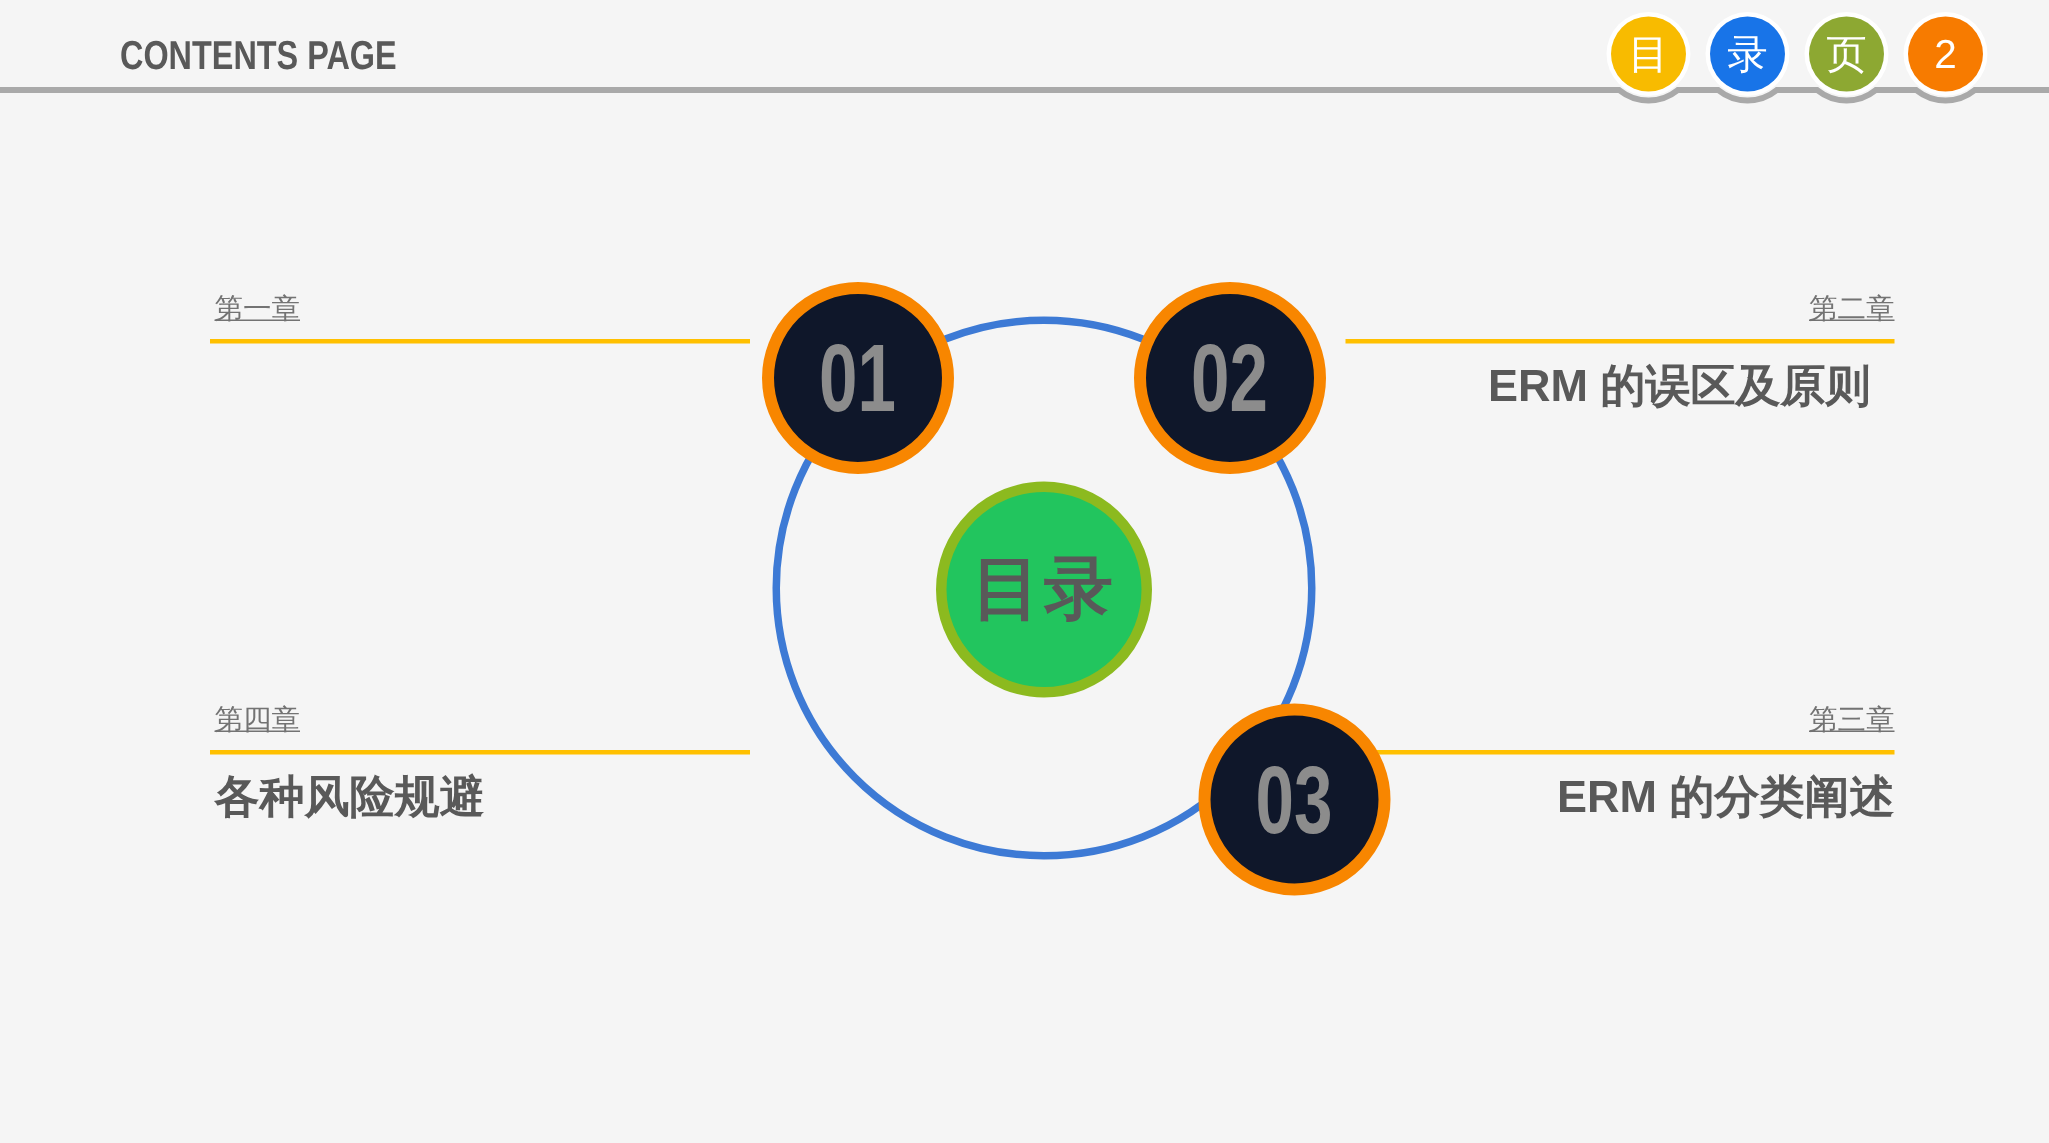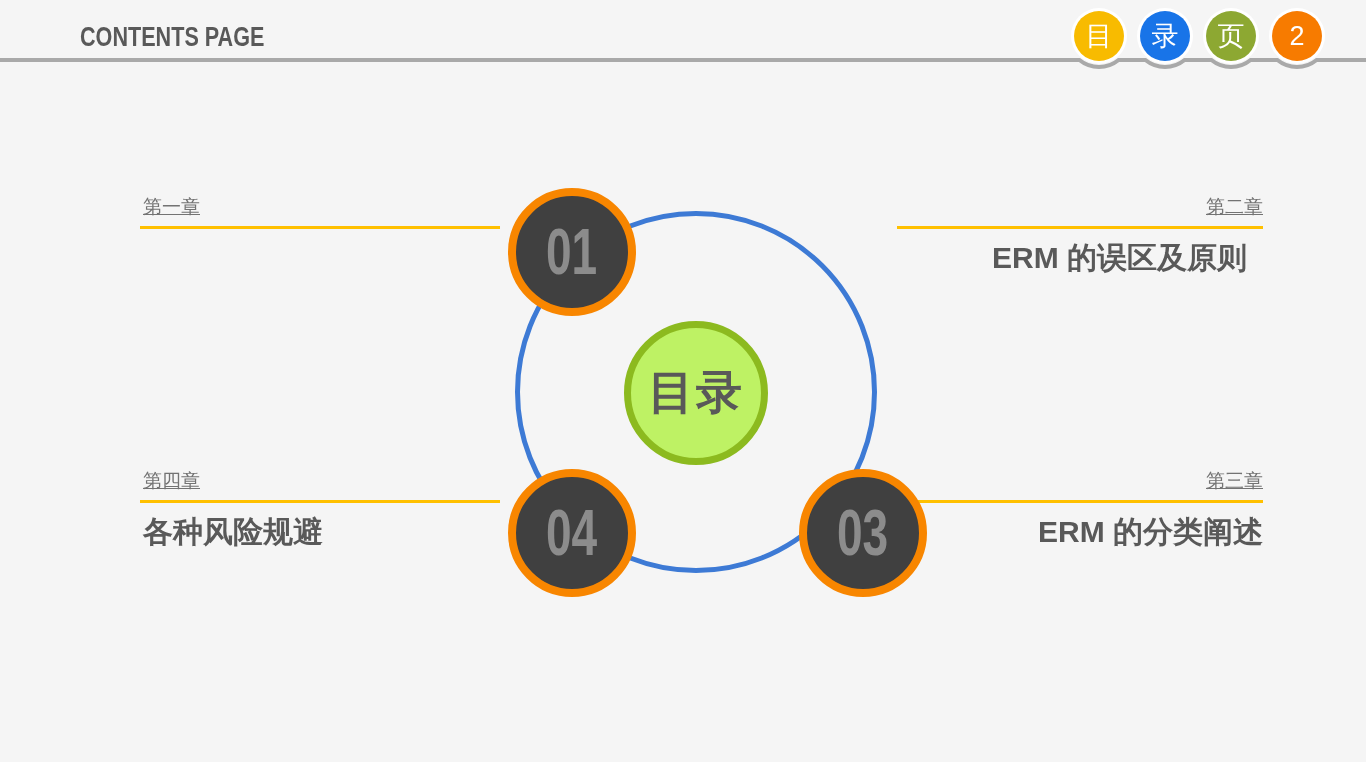--- a/index.html
+++ b/index.html
@@ -55,39 +55,39 @@
     left: 515px; top: 211px;
     width: 362px; height: 362px;
     border: 5px solid #3d7ad5;
     border-radius: 50%;
     z-index: 3;
   }
   .toc-center-circle {
     position: absolute;
     left: 624px; top: 321px;
     width: 144px; height: 144px;
-    background: #bef264;
+    background: #22c55e;
     border: 7px solid #8cba1f;
     border-radius: 50%;
     display: flex;
     align-items: center;
     justify-content: center;
     z-index: 4;
   }
   .toc-center-label {
     font-size: 46px;
     font-weight: bold;
     color: #595959;
     letter-spacing: 2px;
     white-space: nowrap;
   }
   .toc-node {
     position: absolute;
     width: 128px; height: 128px;
-    background: #404040;
+    background: #0f172a;
     border: 8px solid #f88600;
     border-radius: 50%;
     display: flex;
     align-items: center;
     justify-content: center;
     z-index: 5;
   }
   .node-01 { left: 508px; top: 188px; }
   .node-02 { left: 756px; top: 188px; }
   .node-03 { left: 799px; top: 469px; }
@@ -175,25 +175,25 @@
 
   <div class="toc-ring"></div>
 
   <div class="toc-center-circle">
     <span class="toc-center-label">目录</span>
   </div>
 
   <div class="toc-node node-01">
     <span class="toc-node-number">01</span>
   </div>
+  <div class="toc-node node-02">
+    <span class="toc-node-number">02</span>
+  </div>
   <div class="toc-node node-03">
     <span class="toc-node-number">03</span>
-  </div>
-  <div class="toc-node node-04">
-    <span class="toc-node-number">04</span>
   </div>
 
   <div class="chapter-label tl-label">第一章</div>
   <div class="section-underline tl-line"></div>
 
   <div class="chapter-label align-right tr-label">第二章</div>
   <div class="section-underline tr-line"></div>
   <div class="section-title align-right tr-title">ERM 的误区及原则</div>
 
   <div class="chapter-label bl-label">第四章</div>

